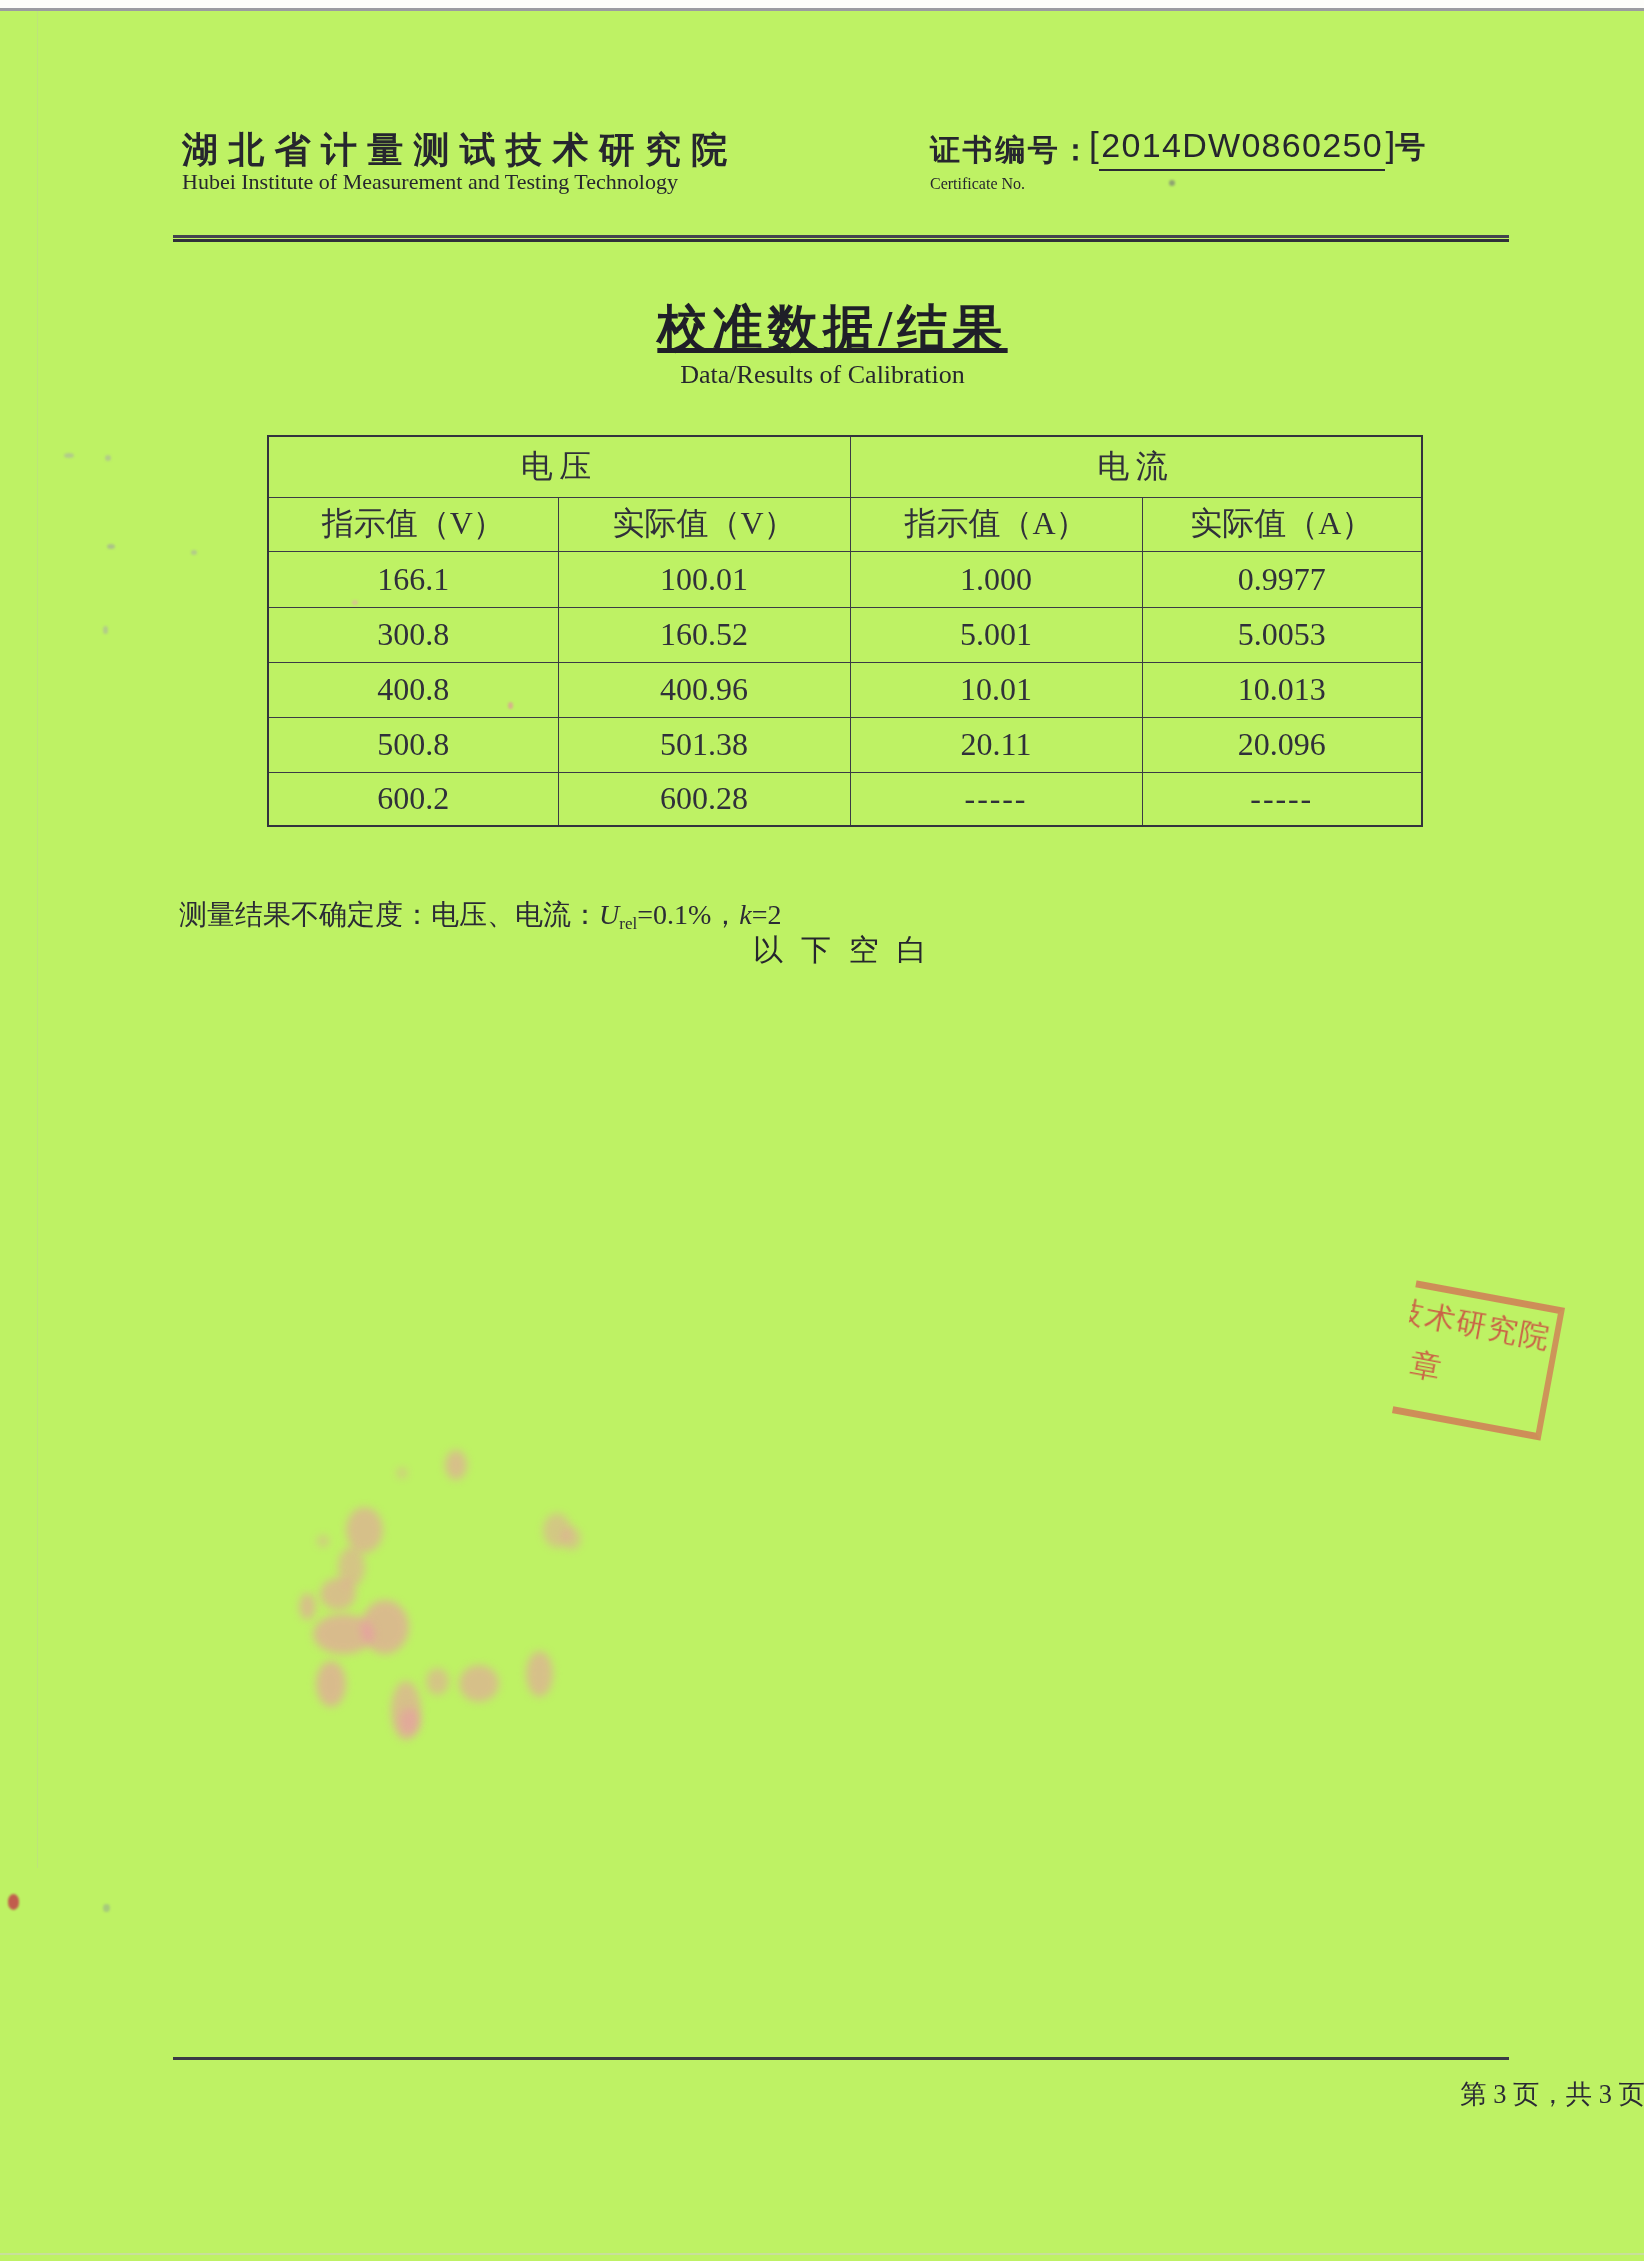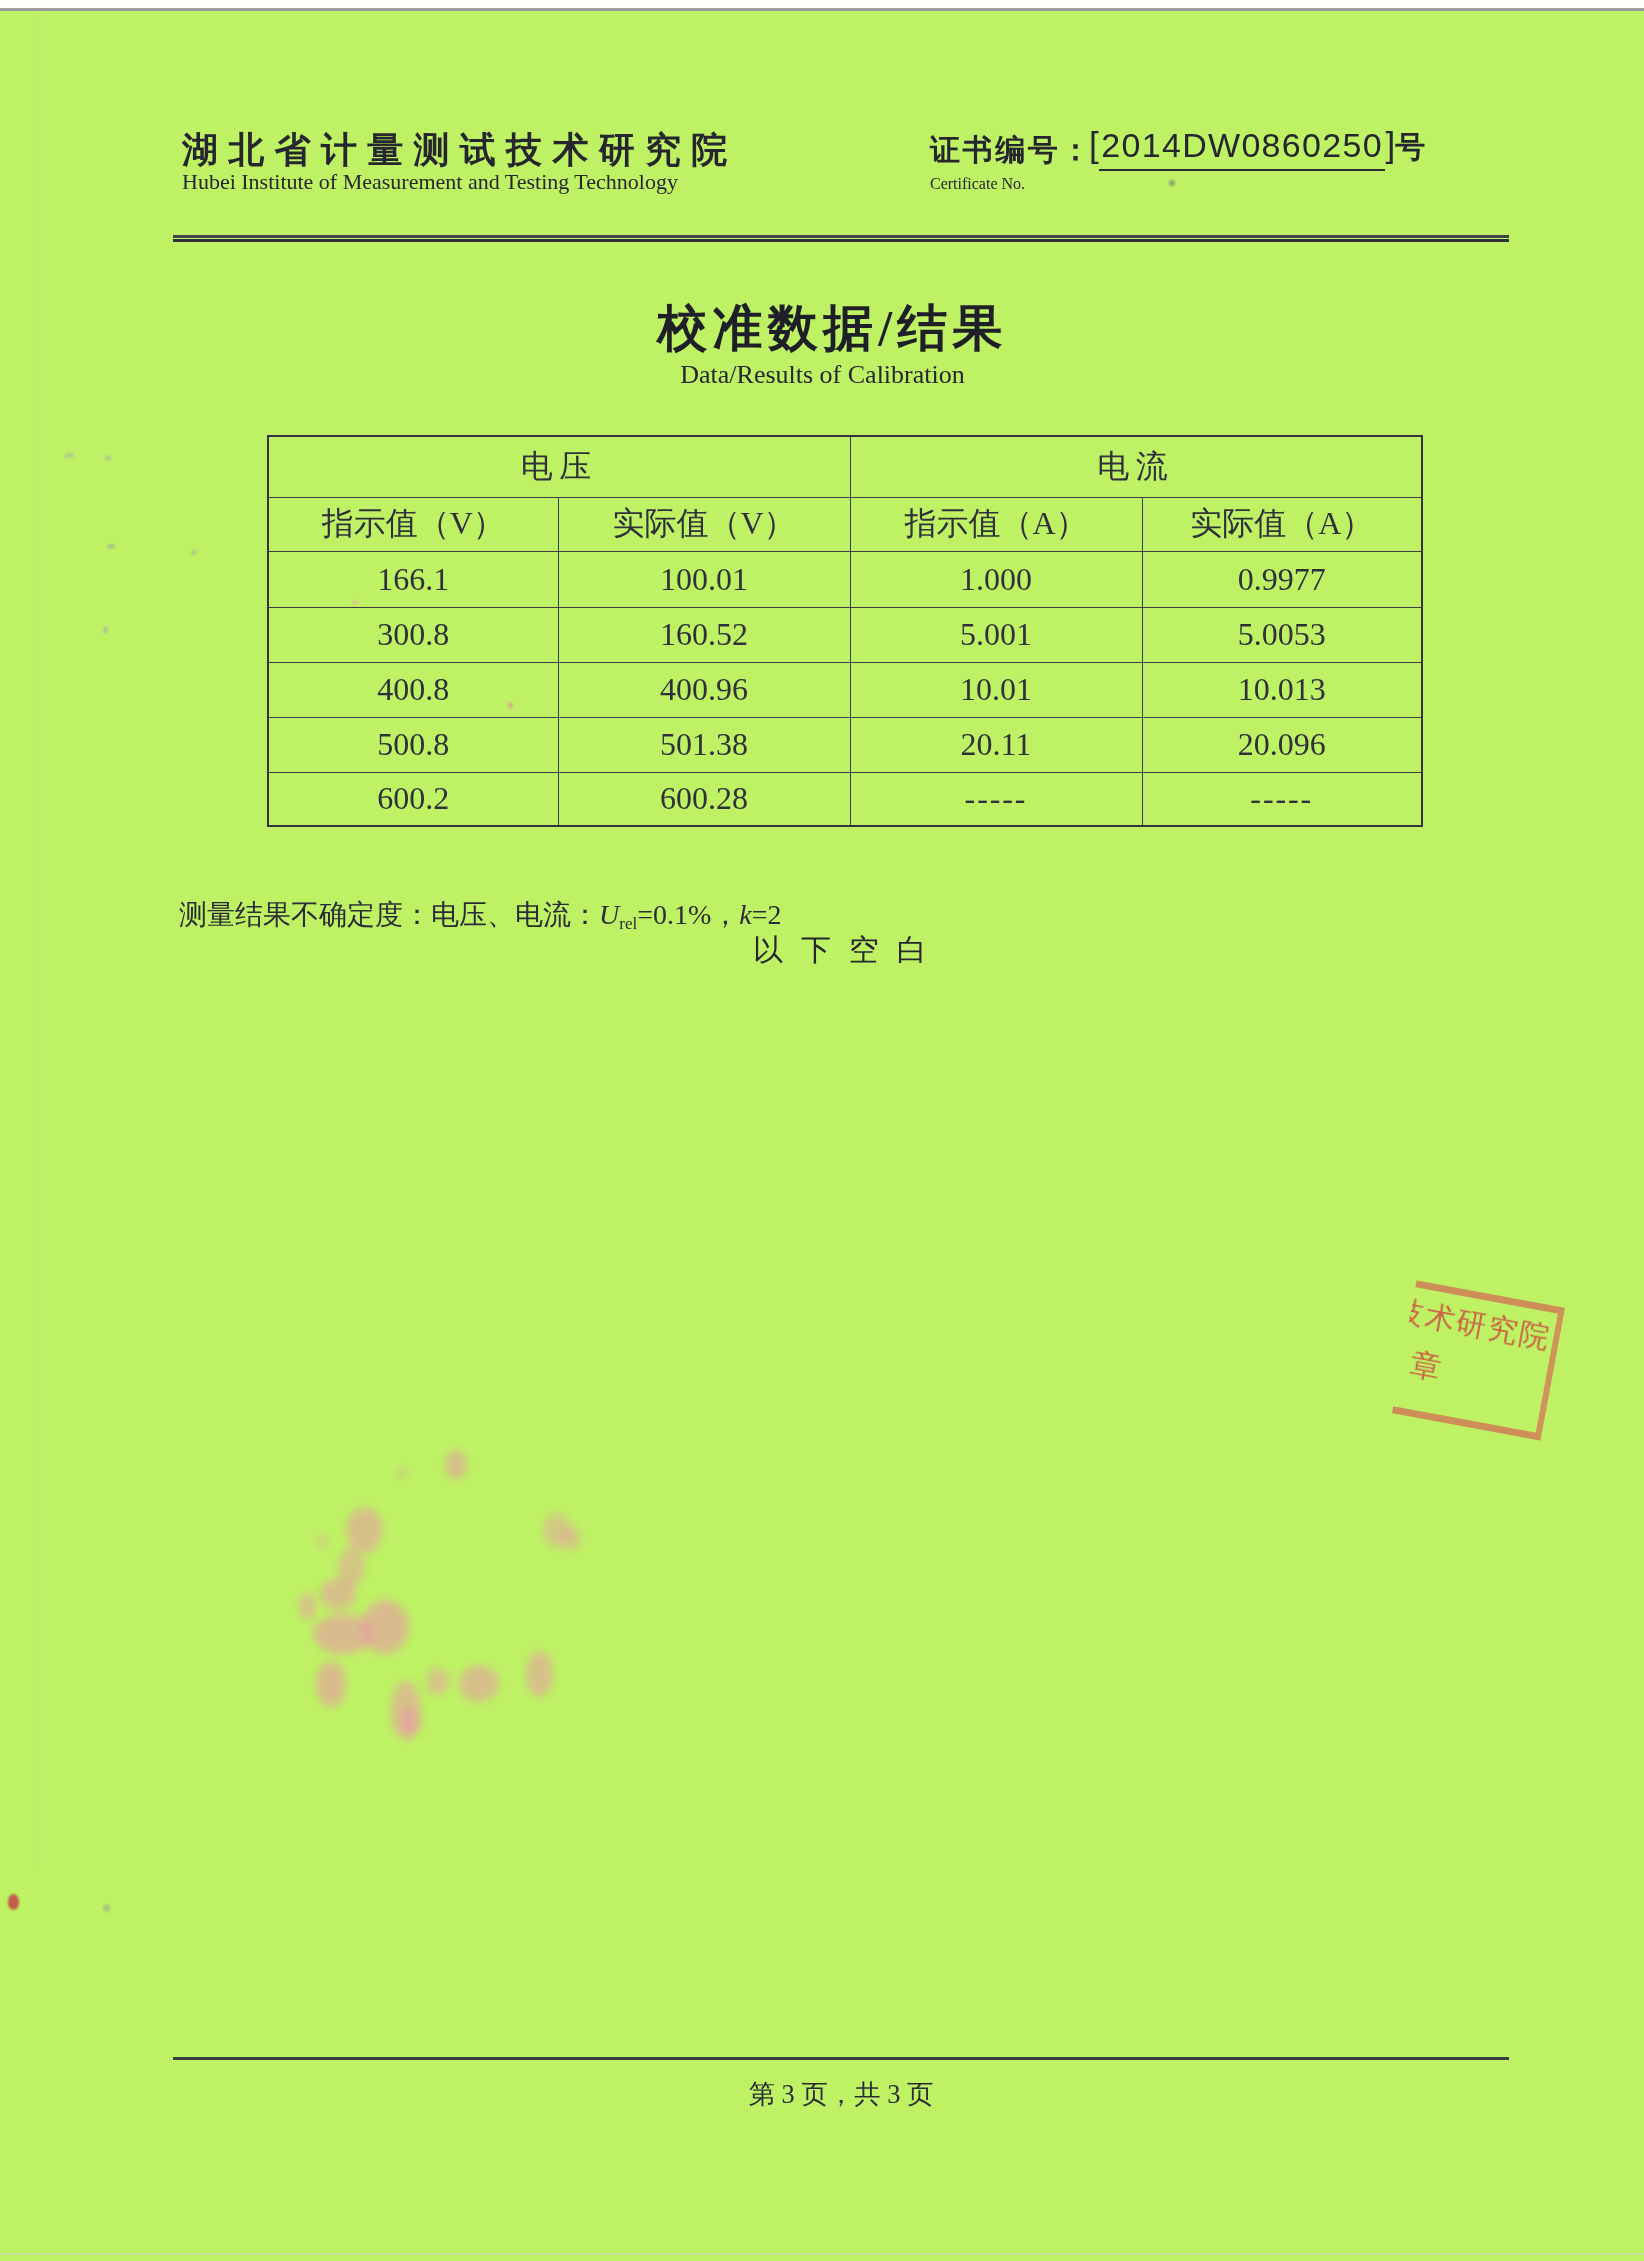--- a/index.html
+++ b/index.html
@@ -53,21 +53,21 @@
   .header-rule .l1{height:2.6px;background:#44444e;}
   .header-rule .gap{height:1.9px;}
   .header-rule .l2{height:2.6px;background:#30303a;}
 
   
   .doc-title{
     position:absolute;left:0;top:295px;width:1645px;
     padding-left:20px;box-sizing:border-box;
     text-align:center;
     font-size:50px;font-weight:bold;letter-spacing:5.2px;
-    color:#1f1f28;white-space:nowrap;
+    color:#1f1f28;white-space:nowrap;text-decoration:underline;
   }
   .doc-subtitle{
     position:absolute;left:0;top:360px;width:1645px;
     box-sizing:border-box;
     text-align:center;font-size:26px;color:#26262e;white-space:nowrap;
   }
 
   
   table.cal{
     position:absolute;left:267px;top:435px;
@@ -117,21 +117,21 @@
 
   
   .blob{position:absolute;border-radius:50%;background:#ef8fae;filter:blur(4.5px);}
   .speck{position:absolute;border-radius:50%;filter:blur(1px);}
 
   
   .footer-rule{position:absolute;left:173px;top:2057px;width:1336px;height:2.6px;background:#3b3b45;}
   .footer-text{
     position:absolute;left:0;top:2077px;width:1645px;
     padding-left:37px;box-sizing:border-box;
-    text-align:center;font-size:26.4px;color:#2b2b35;white-space:nowrap;
+    text-align:right;font-size:26.4px;color:#2b2b35;white-space:nowrap;
   }
 </style>
 </head>
 <body>
 
 <div class="page">
 
   <div class="top-strip"></div>
   <div class="top-edge-line"></div>
   <div class="left-edge-line"></div>

